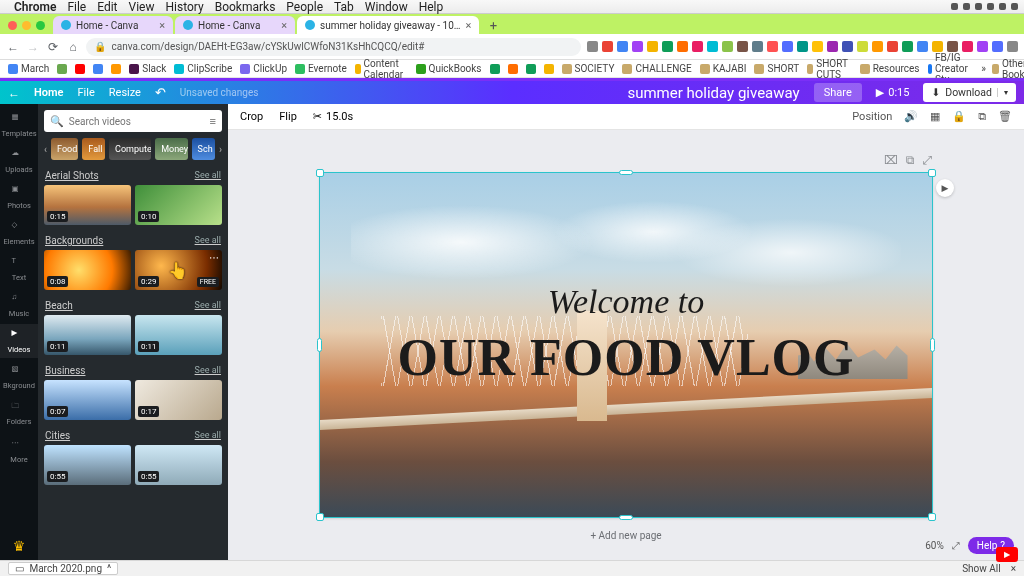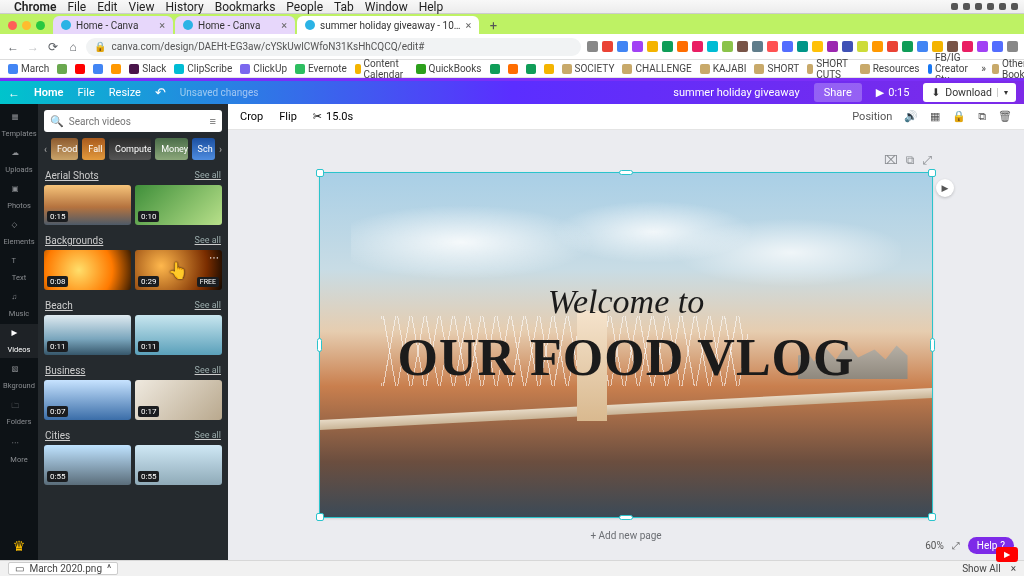--- a/index.html
+++ b/index.html
@@ -30,21 +30,21 @@
   .bm-bar .bm { display:flex; align-items:center; gap:3px; }
   .bm-bar .bm i { width:10px; height:10px; border-radius:2px; }
   .bm-bar .tail { margin-left:auto; display:flex; align-items:center; gap:6px; }
   
   .canva-top { height:26px; background:linear-gradient(90deg,#00c4cc,#5b2eff,#7d2ae8); display:flex; align-items:center; padding:0 8px; color:#fff; font-size:11px; gap:14px; border-top:3px solid #7b2ff7; position:relative; }
   .canva-top .arrow { font-size:12px; }
   .canva-top .tool { cursor:pointer; }
   .canva-top .undo { font-size:13px; }
   .canva-top .unsaved { color:rgba(255,255,255,0.55); font-size:10px; }
   .canva-top .spacer { flex:1; }
-  .canva-top .title { font-size:11px; }
+  .canva-top .title { font-size:15px; }
   .canva-top .share { background:rgba(255,255,255,0.25); padding:3px 10px; border-radius:3px; }
   .canva-top .play { display:flex; align-items:center; gap:4px; }
   .canva-top .dl { background:#fff; color:#333; padding:3px 8px; border-radius:3px; display:flex; align-items:center; gap:5px; font-size:10.5px; }
   .canva-top .dl .dd { border-left:1px solid #ccc; padding-left:6px; font-size:8px; }
   
   .app-body { display:flex; height:calc(576px - 14px - 20px - 26px - 18px - 26px - 16px); background:#ebecf0; }
   
   .rail { width:38px; background:#0d1216; display:flex; flex-direction:column; align-items:center; padding-top:4px; gap:2px; color:#8a8d91; font-size:7.5px; }
   .rail .item { display:flex; flex-direction:column; align-items:center; gap:2px; padding:4px 0; width:100%; cursor:pointer; }
   .rail .item.active { color:#fff; background:#1e2226; }

